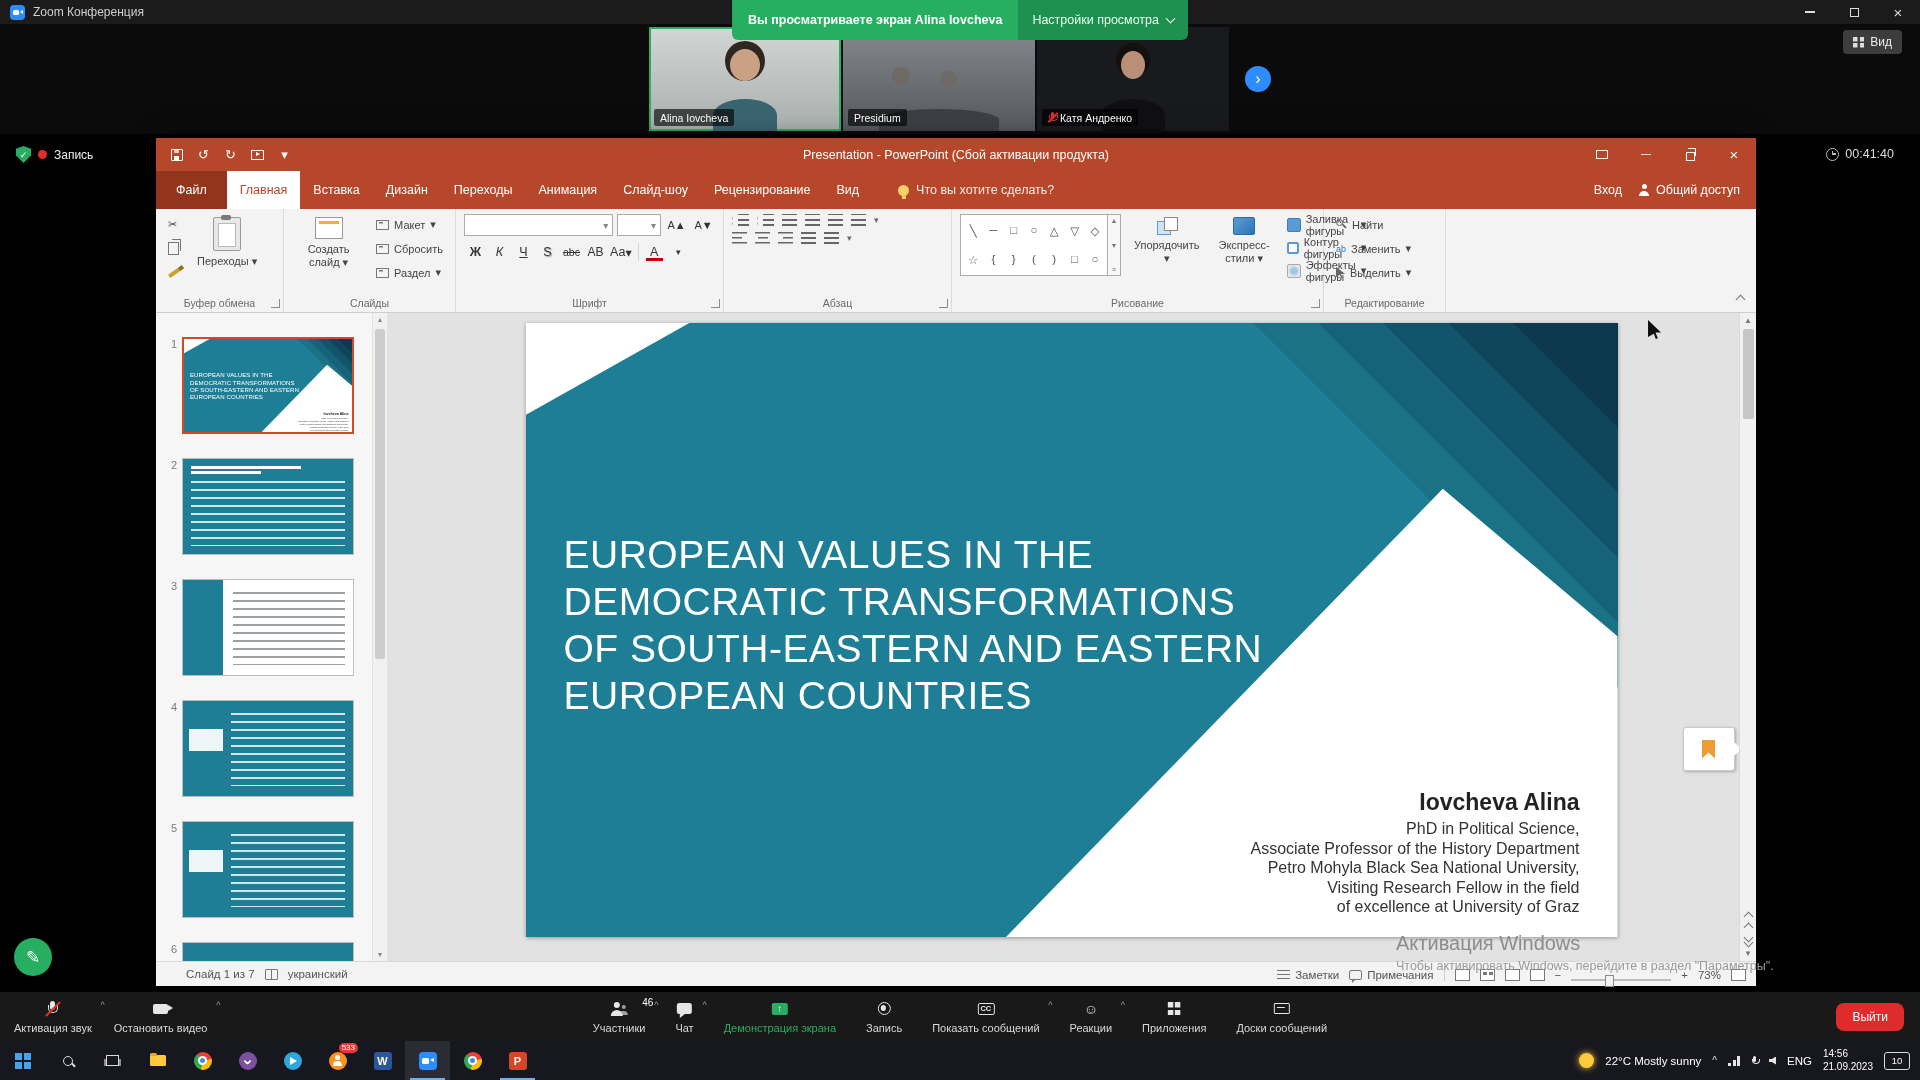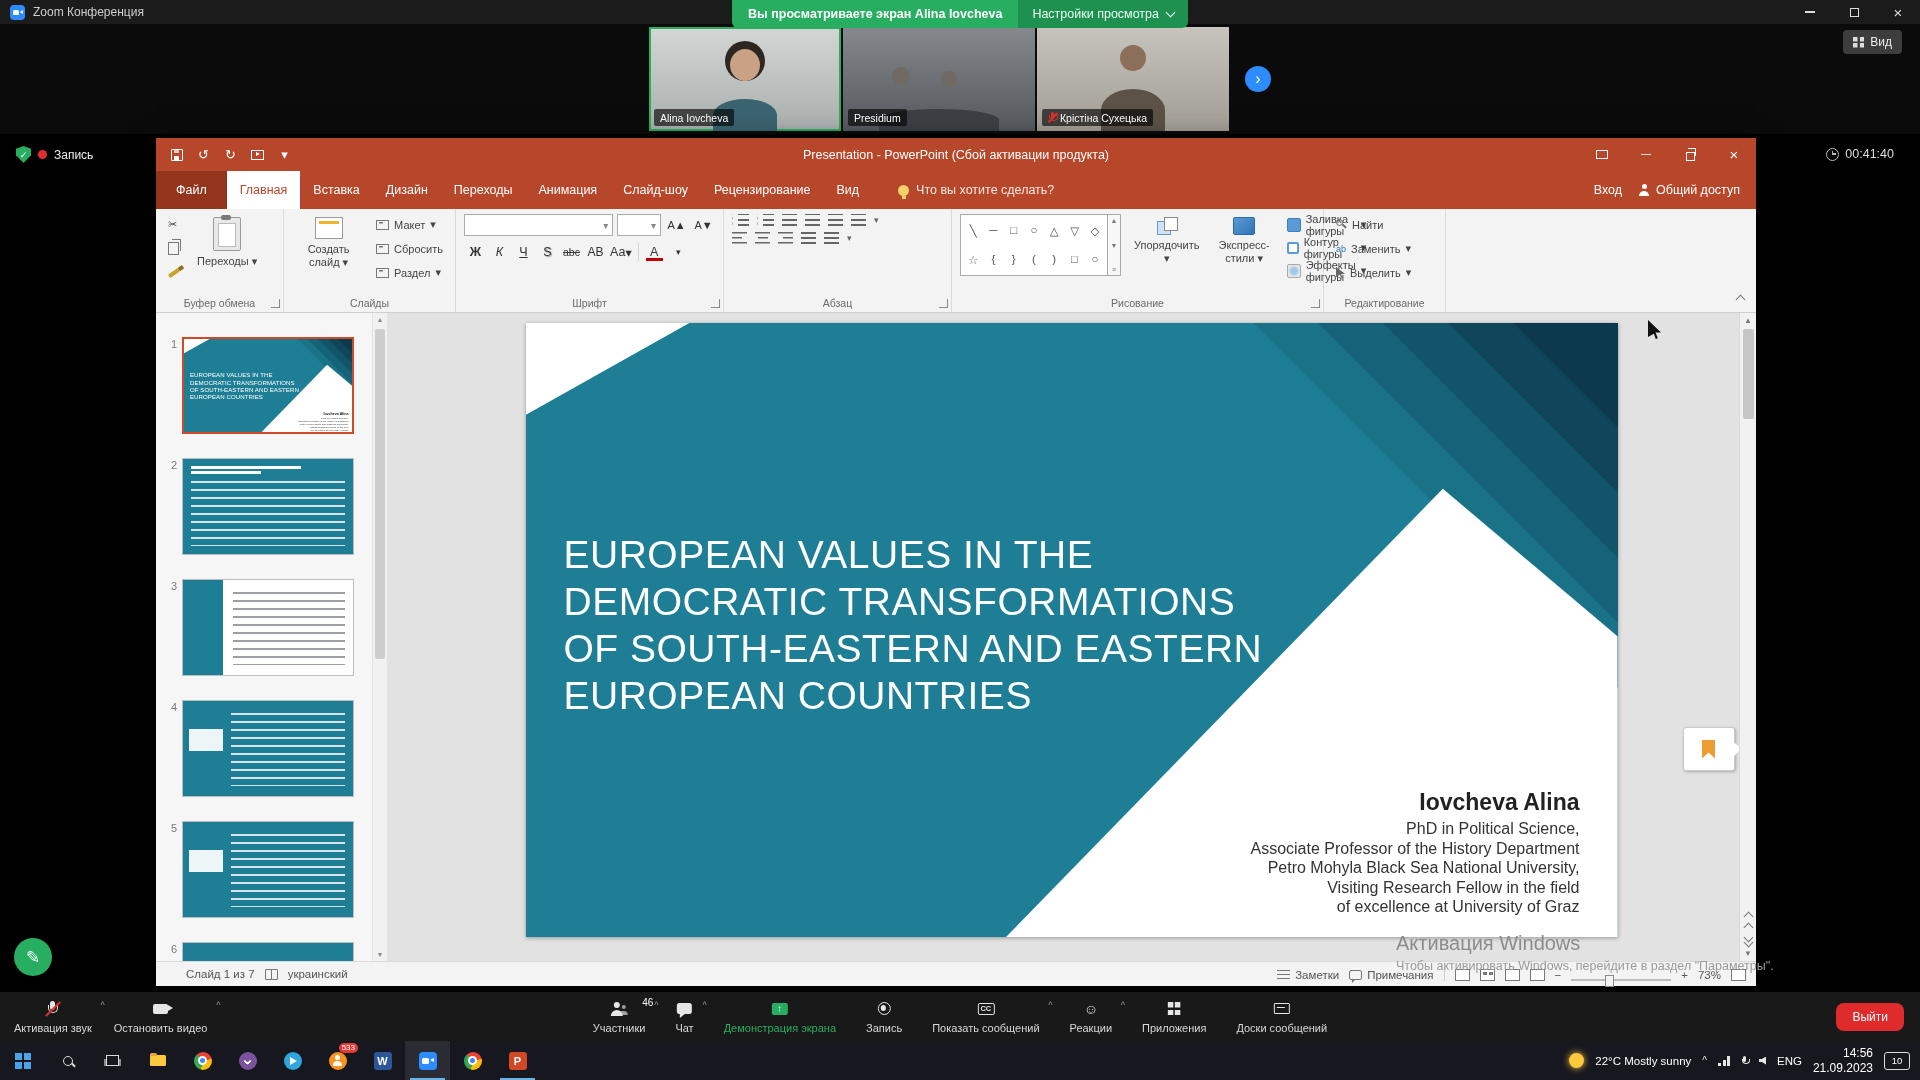--- a/index.html
+++ b/index.html
@@ -8,21 +8,21 @@
   #ztitle{position:absolute;left:0;top:0;width:1920px;height:24px;background:#1b1b1b;display:flex;align-items:center;color:#cfcfcf;font-size:12px;gap:8px;padding-left:10px;box-sizing:border-box}
   .zlogo{width:15px;height:15px;border-radius:4px;background:#2D8CFF;position:relative;flex:none}
   .zlogo::before{content:"";position:absolute;left:3px;top:5px;width:6px;height:5.5px;background:#fff;border-radius:1.5px}
   .zlogo::after{content:"";position:absolute;left:9.5px;top:5.5px;border-top:2.5px solid transparent;border-bottom:2.5px solid transparent;border-right:3.5px solid #fff}
   .winctl{margin-left:auto;display:flex;height:24px}
   .wbtn{width:44px;display:flex;align-items:center;justify-content:center;color:#ddd}
   .minbar{width:10px;height:1.5px;background:#ddd}
   .maxbox{width:9px;height:9px;border:1.5px solid #ddd;box-sizing:border-box}
   .xglyph{font-size:15px;line-height:1}
   
-  #banner{position:absolute;left:50%;top:0;transform:translateX(-50%);display:flex;height:28px;z-index:6;font-size:12.5px;border-radius:0 0 6px 6px;overflow:hidden;white-space:nowrap}
+  #banner{position:absolute;left:50%;top:0;transform:translateX(-50%);display:flex;height:40px;z-index:6;font-size:12.5px;border-radius:0 0 6px 6px;overflow:hidden;white-space:nowrap}
   .b1{background:#27AE60;color:#fff;display:flex;align-items:center;padding:0 16px;font-weight:bold}
   .b2{background:#1E9150;color:#eafff2;display:flex;align-items:center;gap:8px;padding:0 14px}
   .chev{width:6px;height:6px;border-right:1.5px solid currentColor;border-bottom:1.5px solid currentColor;display:inline-block}
   .chev.down{transform:rotate(45deg);margin-top:-3px}
   .chev.up{transform:rotate(-135deg);margin-top:3px}
   
   #strip{position:absolute;left:0;top:24px;width:1920px;height:110px;background:#0b0b0b;display:flex;align-items:center;justify-content:center;gap:2px}
   .vt{width:192px;height:104px;position:relative;overflow:hidden;background:#2c2f33;flex:none}
   .vt.speaking{outline:2px solid #27AE60;outline-offset:-2px}
   .hd{position:absolute;width:26px;height:26px;border-radius:50%;left:50%;top:26px;transform:translateX(-50%)}
@@ -225,21 +225,21 @@
   .ic-zoomapp::after{content:"";position:absolute;left:11.5px;top:6.5px;border-top:2.5px solid transparent;border-bottom:2.5px solid transparent;border-right:4px solid #fff}
   .ic-pp{width:18px;height:18px;border-radius:3px;background:#D24726;color:#fff;font-size:11px;font-weight:bold;display:flex;align-items:center;justify-content:center}
   .tray{margin-left:auto;display:flex;align-items:center;gap:11px;color:#fff;font-size:11.5px;padding-right:10px}
   .sun{width:15px;height:15px;border-radius:50%;background:#FFC93C;box-shadow:0 0 7px #FFC93C;flex:none}
   .trayic{color:#e6e6e6;font-size:10px}
   .ic-net{width:12px;height:10px;background:linear-gradient(#e6e6e6,#e6e6e6) 0 7px/3px 3px no-repeat,linear-gradient(#e6e6e6,#e6e6e6) 4.5px 4px/3px 6px no-repeat,linear-gradient(#e6e6e6,#e6e6e6) 9px 0/3px 10px no-repeat}
   .ic-spk{width:7px;height:8px;background:#e6e6e6;clip-path:polygon(0 30%,40% 30%,100% 0,100% 100%,40% 70%,0 70%)}
   .ic-micw{width:7px;height:10px;position:relative}
   .ic-micw::before{content:"";position:absolute;left:2px;top:0;width:3px;height:6px;background:#e6e6e6;border-radius:1.5px}
   .ic-micw::after{content:"";position:absolute;left:0.5px;top:3px;width:6px;height:4.5px;border:1px solid #e6e6e6;border-top:none;border-radius:0 0 4px 4px}
-  .tt{text-align:right;line-height:1.25;font-size:12px}
+  .tt{text-align:left;line-height:1.25;font-size:10px}
   .ncount{min-width:18px;height:16px;border:1px solid #ddd;border-radius:3px;display:flex;align-items:center;justify-content:center;font-size:9.5px;padding:0 3px}
   
   #annot{position:absolute;left:14px;top:938px;width:38px;height:38px;border-radius:50%;background:#27AE60;display:flex;align-items:center;justify-content:center;color:#fff;font-size:17px;z-index:12}
   
   .th2{position:absolute;inset:0;background:#1E7E95}
   .th2::before{content:"";position:absolute;left:8px;top:7px;width:110px;height:8px;background:linear-gradient(#fff,#fff) 0 0/110px 3px no-repeat,linear-gradient(#fff,#fff) 0 5px/70px 3px no-repeat}
   .th2::after{content:"";position:absolute;left:8px;top:22px;right:8px;bottom:8px;background:repeating-linear-gradient(to bottom,rgba(255,255,255,.8) 0 2px,transparent 2px 8px)}
   .th3{position:absolute;inset:0;background:#fff}
   .th3::before{content:"";position:absolute;left:0;top:0;bottom:0;width:40px;background:#1E7E95}
   .th3::after{content:"";position:absolute;left:50px;top:12px;right:8px;bottom:10px;background:repeating-linear-gradient(to bottom,#9aa0a6 0 2px,transparent 2px 8px)}
@@ -287,28 +287,29 @@
     </div>
   </div>
   <div class="vt vt1">
     <div class="hd" style="background:#6f6a63;left:30%;top:40px;width:18px;height:18px"></div>
     <div class="hd" style="background:#6f6a63;left:55%;top:44px;width:16px;height:16px"></div>
     <div class="bd" style="background:#3c3f43;width:120px;height:22px"></div>
     <div class="nm">
       <span>Presidium</span>
     </div>
   </div>
-  <div class="vt vt4">
-    <div class="hd" style="background:#8c6f5a;top:18px"></div>
-    <div class="bd" style="background:#5c5248;height:42px"></div>
+  <div class="vt vt5">
+    <div class="hd" style="background:#14100e;width:34px;height:34px;top:16px"></div>
+    <div class="hd" style="background:#b98f76;width:24px;height:28px;top:24px"></div>
+    <div class="bd" style="background:#101014"></div>
     <div class="nm">
       <span class="mmic">
           <span class="mslash"></span>
         </span>
-      <span>Крістіна Сухецька</span>
+      <span>Катя Андренко</span>
     </div>
   </div>
   <div id="nextbtn">›</div>
 </div>
 
 <div id="viewbtn">
   <span class="gicon"></span>
   <span>Вид</span>
 </div>
 

